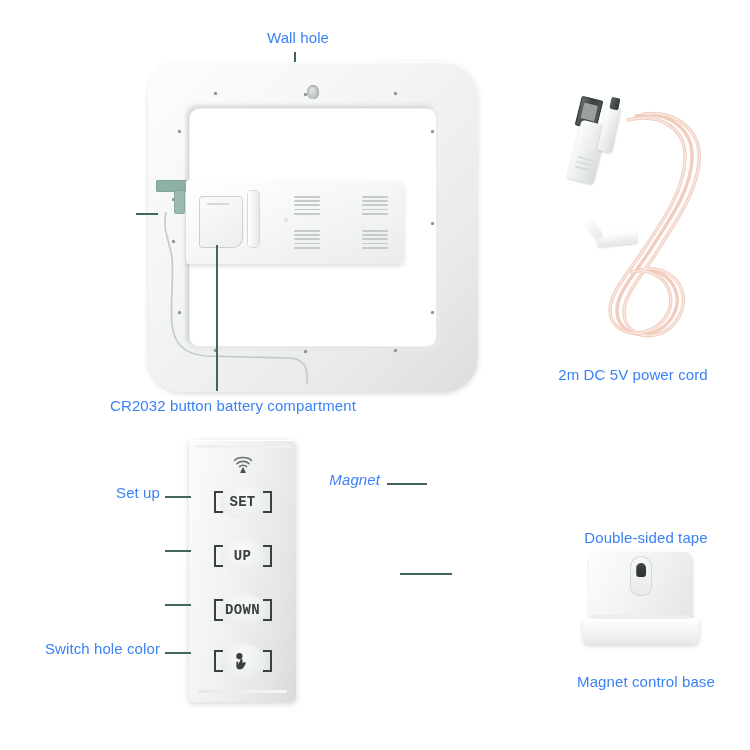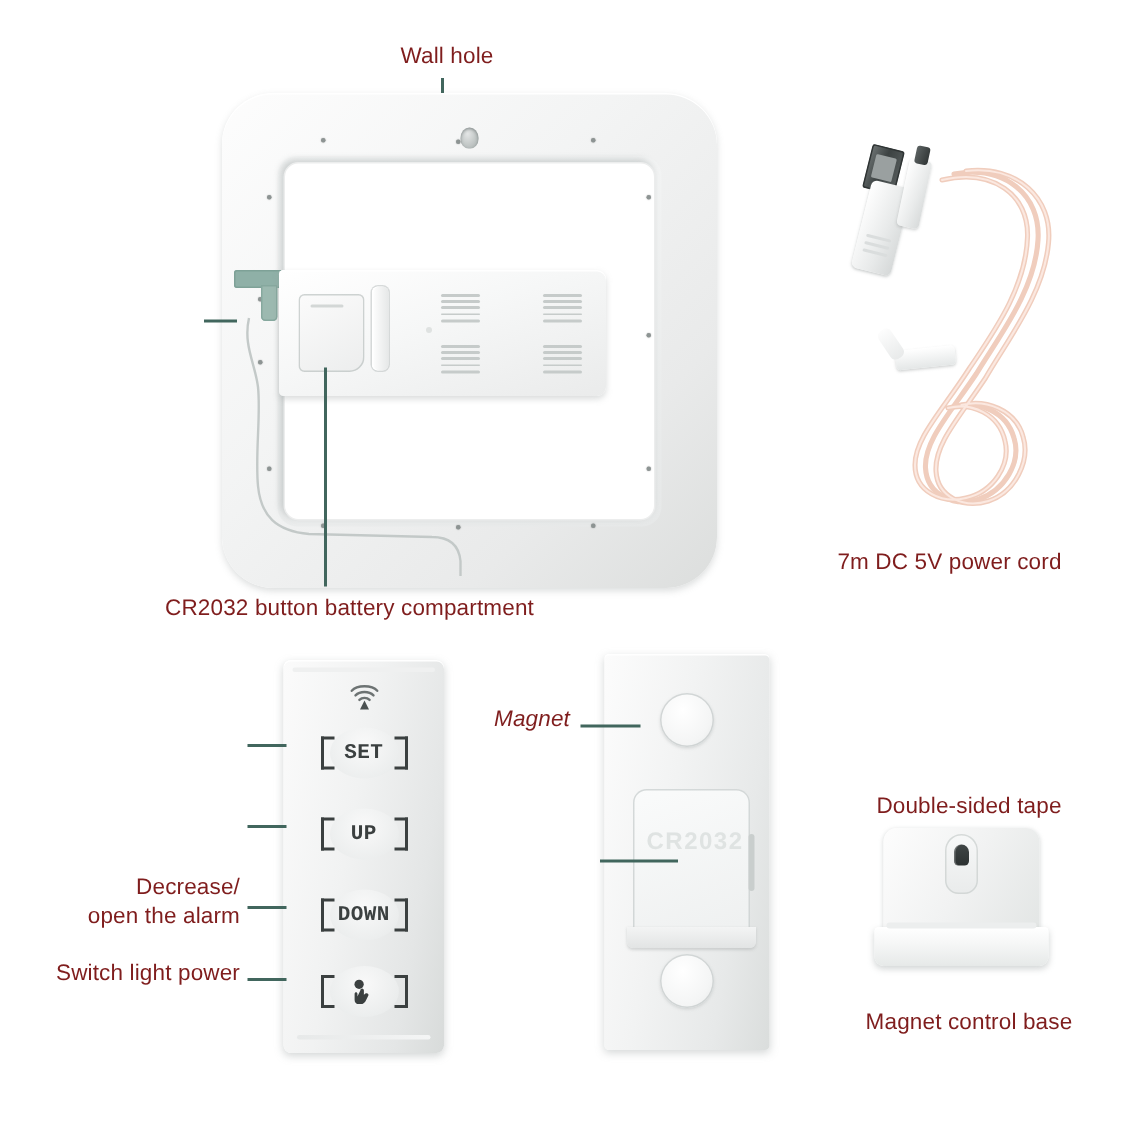--- a/index.html
+++ b/index.html
@@ -11,21 +11,21 @@
     overflow:hidden;
     position:relative;
   }
   .stage{position:relative;width:750px;height:750px;}
 
   
   .lbl{
     position:absolute;
     font-size:15px;
     line-height:19px;
-    color:#7f1d1d;
+    color:#3b82f6;
     white-space:pre-line;
     letter-spacing:.1px;
   }
   .lbl.r{text-align:right;}
   .lbl.c{text-align:center;}
   .lbl.l{text-align:left;}
 
   
   .leader{position:absolute;background:#41665d;}
   .lead-h{height:1.5px;}
@@ -368,21 +368,21 @@
     </svg>
     <div class="usb-plug"></div>
     <div class="usb-body">
       <i style="top:36px;"></i>
         <i style="top:41px;"></i>
         <i style="top:46px;"></i>
     </div>
     <div class="dc-plug"></div>
     <div class="tie"></div>
   </div>
-  <div class="lbl c" style="left:516px;top:365px;width:234px;">7m DC 5V power cord</div>
+  <div class="lbl c" style="left:516px;top:365px;width:234px;">2m DC 5V power cord</div>
 
   <div class="remote">
     <div class="sig-icon">
       <svg viewBox="0 0 26 22" width="26" height="22">
         <g fill="none" stroke="#6d7373" stroke-width="1.6" stroke-linecap="round">
           <path d="M4.5,8.5 C8,4.5 18,4.5 21.5,8.5"></path>
           <path d="M7,11.6 C10,8.6 16,8.6 19,11.6"></path>
           <path d="M9.6,14.6 C11.4,12.8 14.6,12.8 16.4,14.6"></path>
         </g>
         <path d="M13,15 L16,21 L10,21 Z" fill="#4a5050"></path>
@@ -420,41 +420,31 @@
           <path d="M6.2,8.4 C6.2,6.6 8.6,6.6 8.6,8.4 L8.6,11.2
                    L9.6,10.4 C10.6,9.6 12.2,10.6 11.5,11.9
                    L10.1,14.6 C9.4,16.3 8.2,17.4 6.4,17.4
                    L5.2,17.4 C3.5,17.4 2.4,16.2 2.4,14.6 L2.4,10.6
                    C2.4,9.1 4.3,9.1 4.3,10.6 L4.3,12.4 Z" fill="#3b4040"></path>
         </svg>
       </div>
     </div>
   </div>
 
+  <div class="lbl r" style="left:30px;top:483px;width:130px;">Set up</div>
   <div class="leader lead-h" style="left:165px;top:496px;width:26px;"></div>
 
   <div class="leader lead-h" style="left:165px;top:550px;width:26px;"></div>
 
-  <div class="lbl r" style="left:20px;top:582px;width:140px;">Decrease/
-open the alarm</div>
   <div class="leader lead-h" style="left:165px;top:604px;width:26px;"></div>
 
-  <div class="lbl r" style="left:20px;top:639px;width:140px;">Switch light power</div>
+  <div class="lbl r" style="left:20px;top:639px;width:140px;">Switch hole color</div>
   <div class="leader lead-h" style="left:165px;top:652px;width:26px;"></div>
 
 
-  <div class="remote-back">
-    <div class="magnet-c" style="top:26px;"></div>
-    <div class="back-door">
-      <div class="nub"></div>
-    </div>
-    <div class="ghost-text">CR2032</div>
-    <div class="back-ledge"></div>
-    <div class="magnet-c" style="top:200px;"></div>
-  </div>
 
   <div class="lbl r" style="left:300px;top:470px;width:80px;font-style:italic;">Magnet</div>
   <div class="leader lead-h" style="left:387px;top:483px;width:40px;"></div>
 
   <div class="leader lead-h" style="left:400px;top:573px;width:52px;"></div>
 
   <div class="lbl c" style="left:551px;top:528px;width:190px;">Double-sided tape</div>
 
   <div class="base">
     <div class="base-back">

